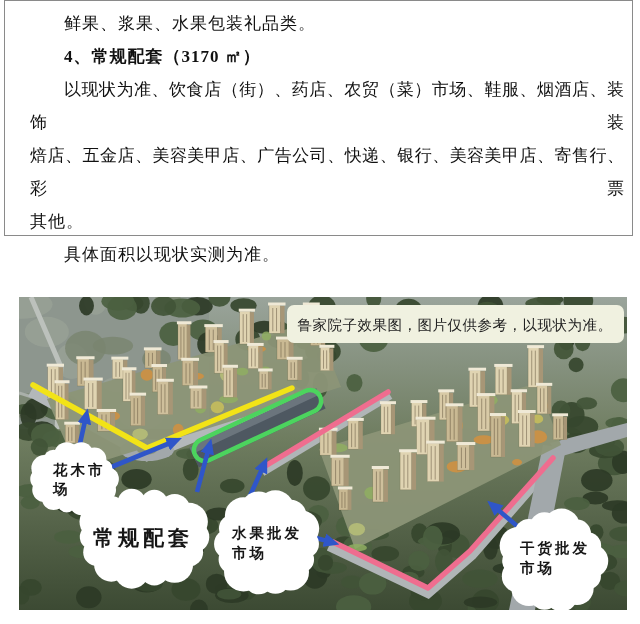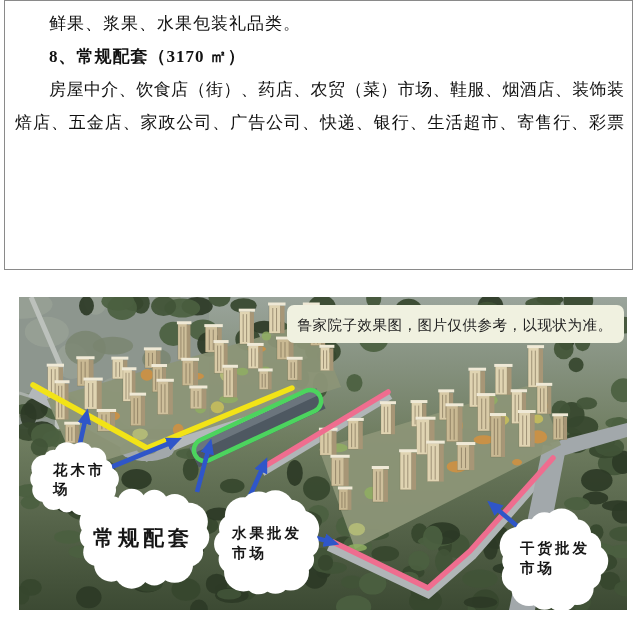--- a/index.html
+++ b/index.html
@@ -1,23 +1,23 @@
 <!DOCTYPE html>
 <html><head>
 <meta charset="utf-8">
 <style>
   html,body{margin:0;padding:0;}
   body{
     width:640px;height:624px;background:#ffffff;position:relative;overflow:hidden;
     font-family:"Liberation Serif","DejaVu Serif",serif;color:#111;
   }
   .textbox{
-    position:absolute;left:4px;top:0;width:629px;height:270px;
+    position:absolute;left:4px;top:0;width:629px;height:236px;
     border:1px solid #8a8a8a;box-sizing:border-box;
-    padding:6px 8px 0 10px;
+    padding:6px 8px 0 25px;
   }
   .docline{
     font-size:17px;line-height:33px;white-space:nowrap;overflow:hidden;
     letter-spacing:1px;
   }
   .jline{white-space:normal;text-align:justify;text-align-last:justify;letter-spacing:0;}
   .indent{text-indent:34px;}
   .heading{font-weight:bold;}
   .photo{
     position:absolute;left:19px;top:297px;width:608px;height:313px;background:#7a8768;
@@ -30,23 +30,25 @@
   .caption-text{
     font-family:"Liberation Serif","DejaVu Serif",serif;
     fill:#222;
   }
 </style>
 </head>
 <body>
 
 <div class="textbox">
   <div class="docline indent">鲜果、浆果、水果包装礼品类。</div>
-  <div class="docline indent heading">8、常规配套（3170 ㎡）</div>
-  <div class="docline jline indent">房屋中介、饮食店（街）、药店、农贸（菜）市场、鞋服、烟酒店、装饰装</div>
-  <div class="docline jline">焙店、五金店、家政公司、广告公司、快递、银行、生活超市、寄售行、彩票</div>
+  <div class="docline indent heading">4、常规配套（3170 ㎡）</div>
+  <div class="docline jline indent">以现状为准、饮食店（街）、药店、农贸（菜）市场、鞋服、烟酒店、装饰装</div>
+  <div class="docline jline">焙店、五金店、美容美甲店、广告公司、快递、银行、美容美甲店、寄售行、彩票</div>
+  <div class="docline">其他。</div>
+  <div class="docline indent">具体面积以现状实测为准。</div>
 </div>
 
 <div class="photo">
 <svg width="608" height="313" viewBox="0 0 608 313">
   <defs>
     <linearGradient id="bg" x1="0" y1="0" x2="0" y2="1">
       <stop offset="0" stop-color="#9aa49b"></stop>
       <stop offset="0.45" stop-color="#6f7d60"></stop>
       <stop offset="1" stop-color="#3c4a33"></stop>
     </linearGradient>

